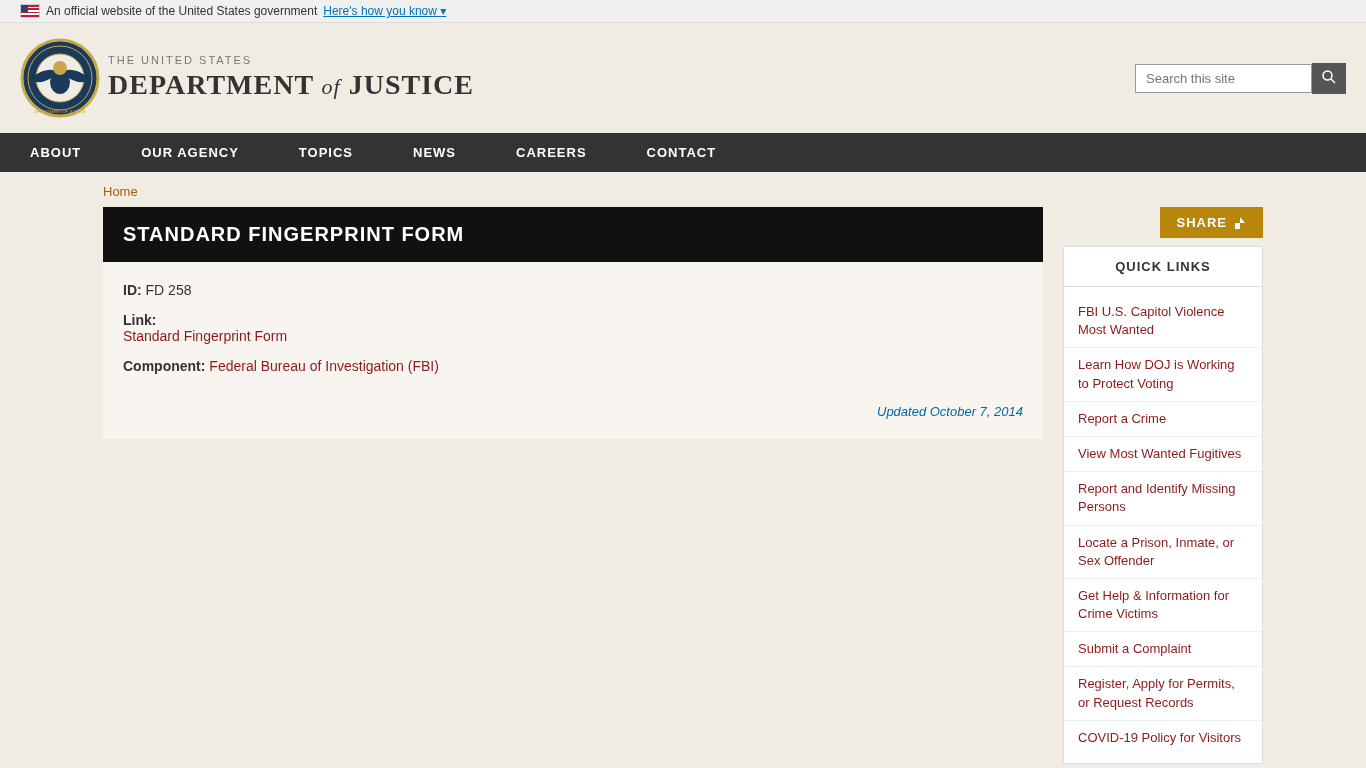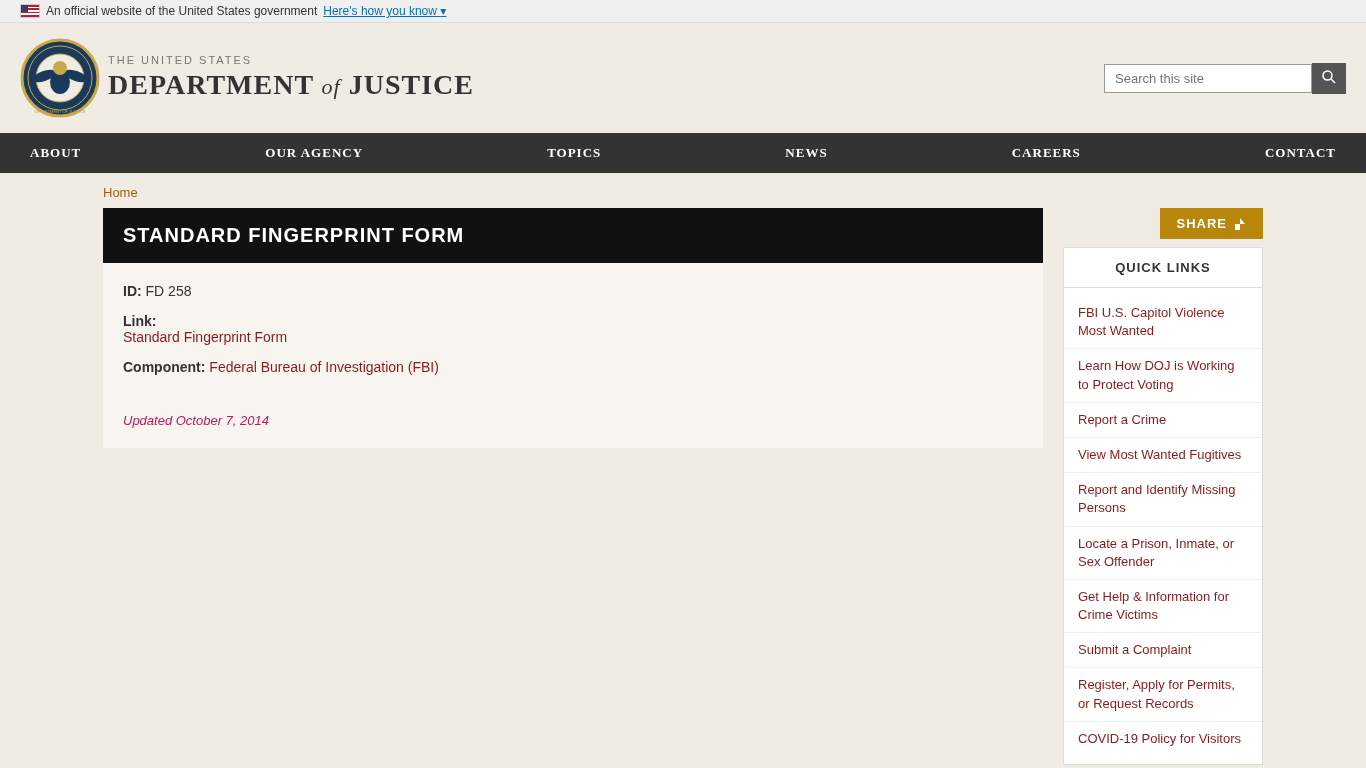--- a/index.html
+++ b/index.html
@@ -68,38 +68,37 @@
       color: #777;
       letter-spacing: 2px;
     }
     .search-area {
       display: flex;
       align-items: center;
     }
     .search-area input {
       border: 1px solid #999;
       padding: 6px 10px;
-      width: 208px;
+      width: 177px;
       font-size: 13px;
       background: white;
     }
     .search-area button {
       background: #555;
       border: none;
       padding: 7px 10px;
       cursor: pointer;
       color: white;
     }
 
     
     .main-nav {
       background: #333;
       display: flex;
-      justify-content: space-between;
-      font-family: Liberation Serif, serif;
+      justify-content: flex-start;
     }
     .main-nav a {
       color: white;
       text-decoration: none;
       padding: 12px 30px;
       font-size: 13px;
       font-weight: bold;
       letter-spacing: 1px;
       display: block;
     }
@@ -148,25 +147,25 @@
       color: #333;
     }
     .field-value {
       color: #333;
     }
     .field-link {
       color: #8b1a1a;
       text-decoration: none;
     }
     .updated-date {
-      text-align: left;
+      text-align: right;
       font-style: italic;
-      color: #be185d;
-      font-size: 13px;
-      margin-top: 38px;
+      color: #0369a1;
+      font-size: 13px;
+      margin-top: 30px;
     }
 
     
     .sidebar {
       width: 200px;
       flex-shrink: 0;
     }
     .share-bar {
       display: flex;
       justify-content: flex-end;

